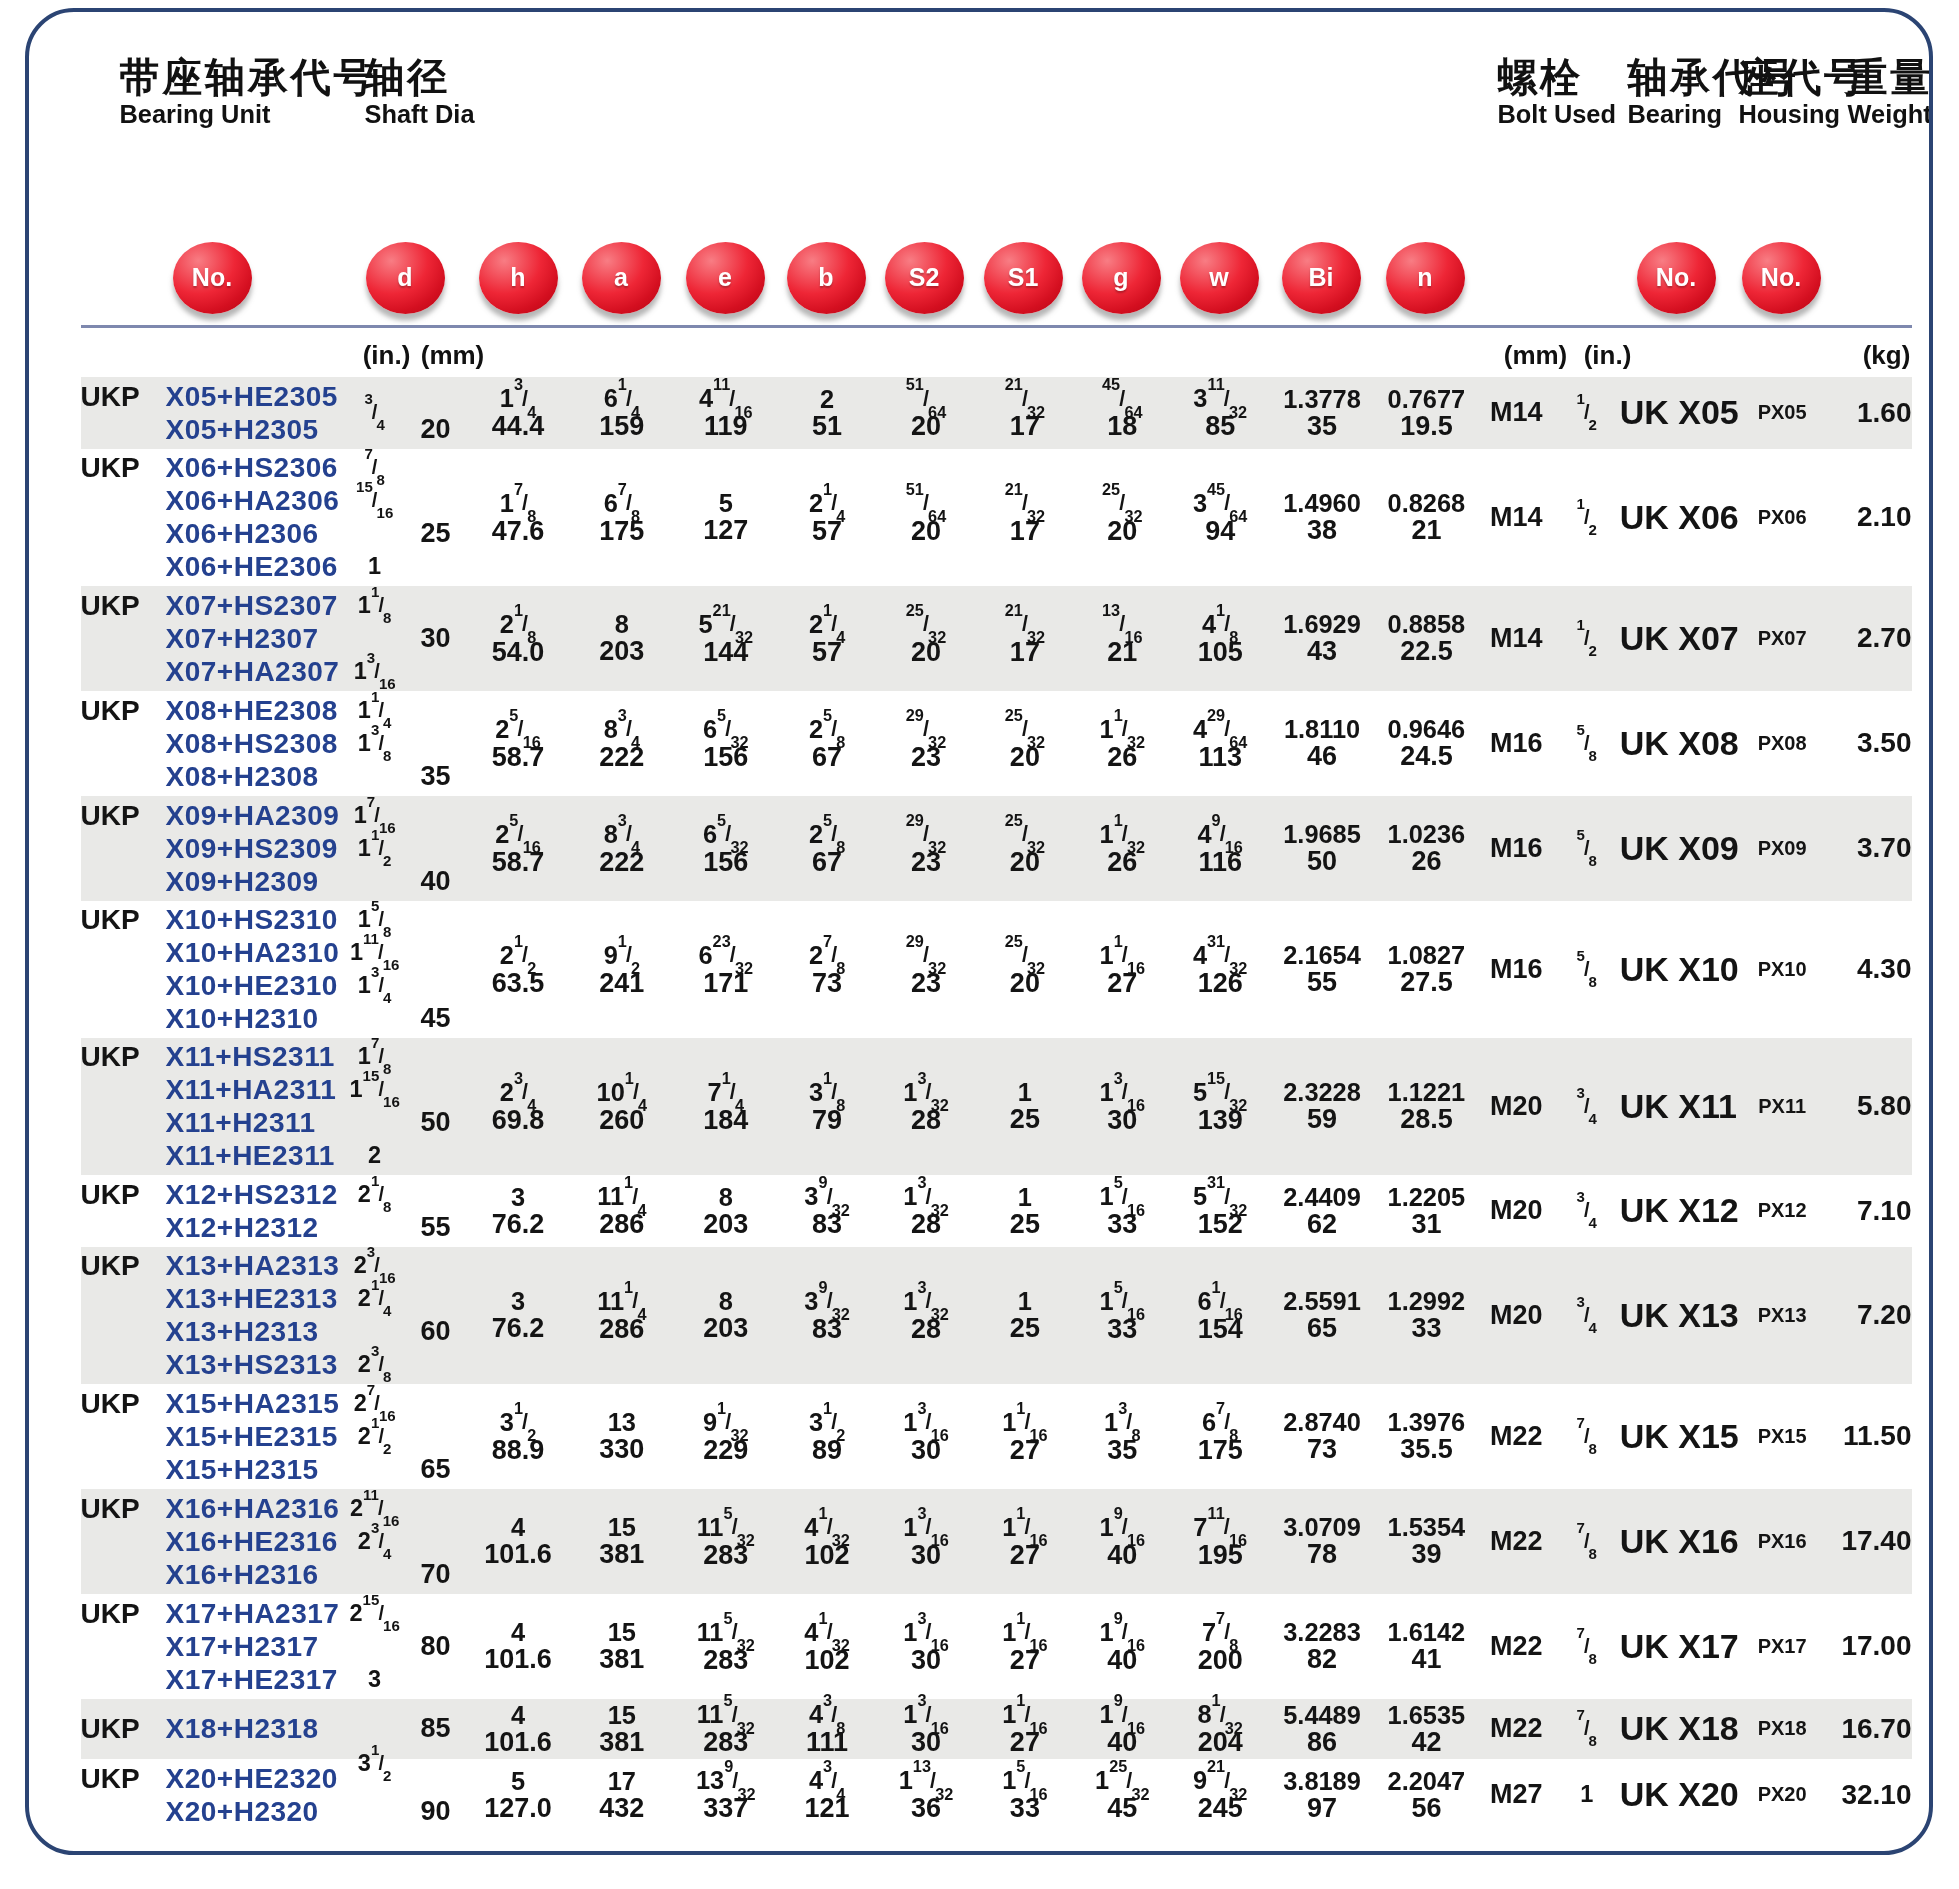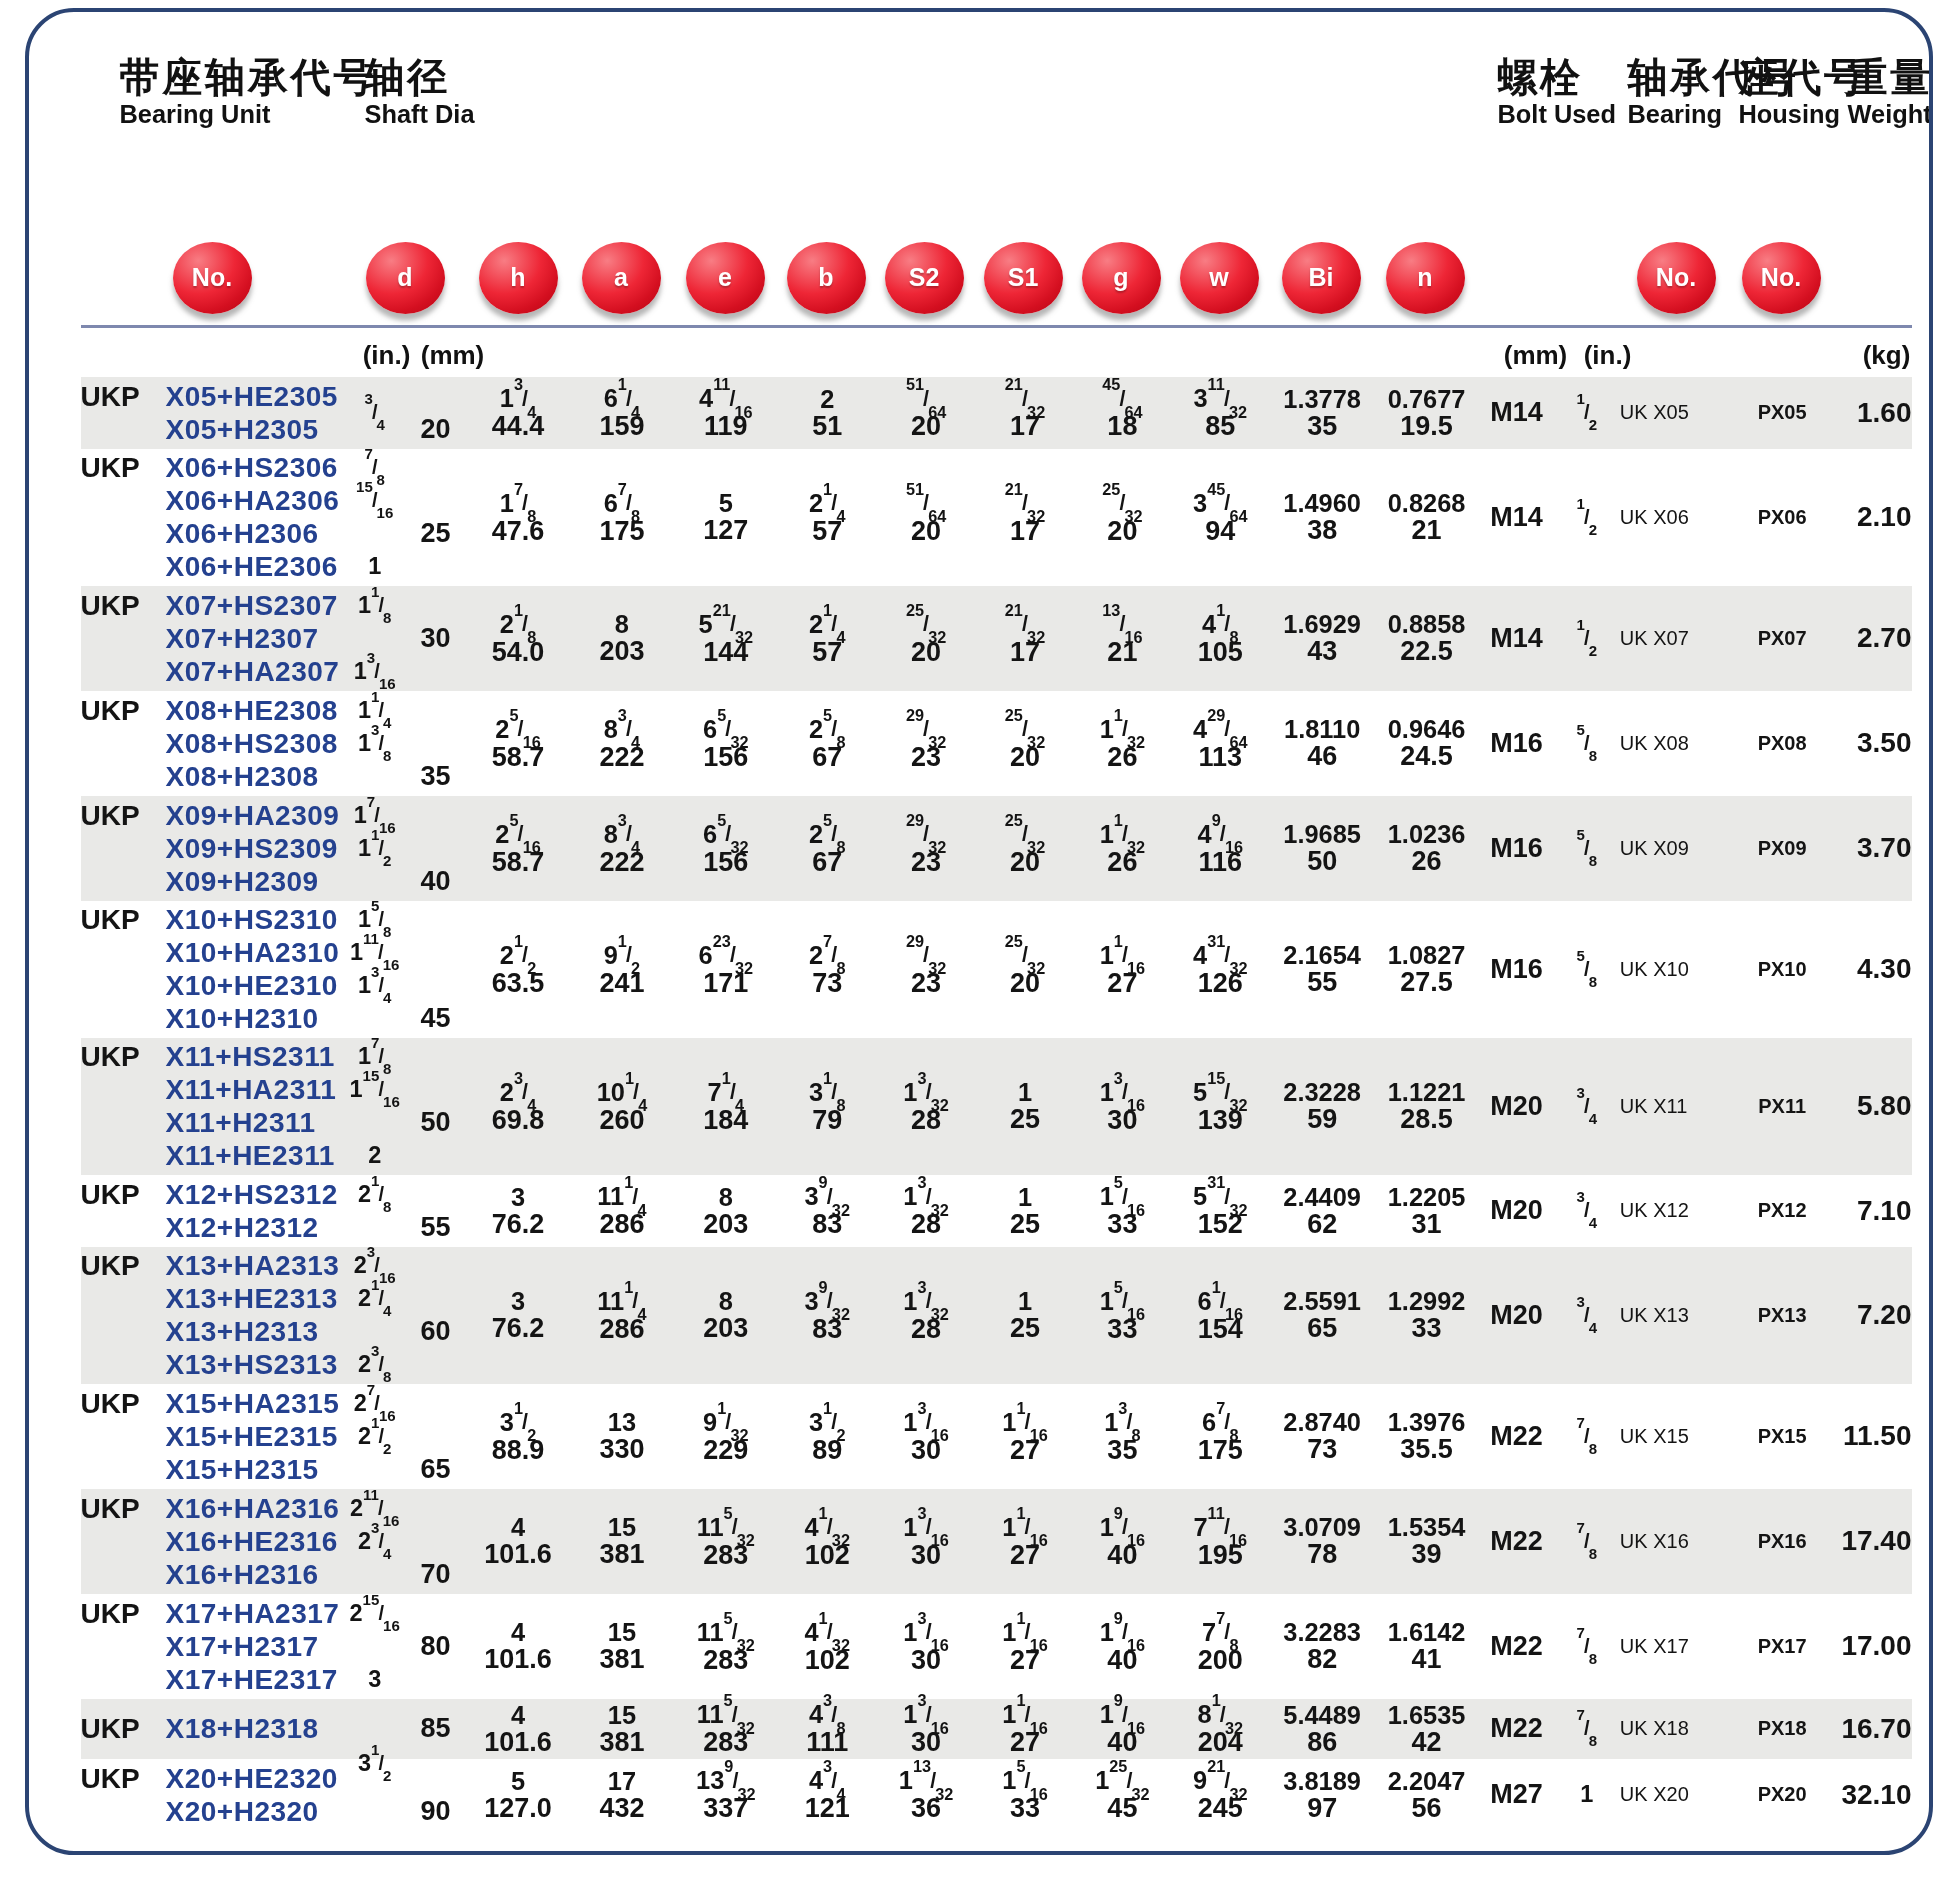--- a/index.html
+++ b/index.html
@@ -44,21 +44,21 @@
   .dline{height:33px;line-height:33px;text-align:center;font-weight:bold;color:#141414;position:relative;white-space:nowrap;}
   .cdin .dline{font-size:23.5px;}
   .cdmm .dline{font-size:27px;}
   .cd{display:flex;flex-direction:column;justify-content:center;align-items:center;align-self:stretch;}
   .vin{line-height:27px;font-size:25.4px;font-weight:bold;color:#141414;white-space:nowrap;}
   .vmm{line-height:27px;font-size:27px;font-weight:bold;color:#141414;white-space:nowrap;}
   .w0{width:104px}.w1{width:104px}.w2{width:104px}.w3{width:99px}.w4{width:99px}
   .w5{width:99px}.w6{width:96px}.w7{width:100px}.w8{width:104px}.w9{width:105px}
   .cbm{width:75px;text-align:center;font-size:27px;font-weight:bold;color:#141414;}
   .cbi{width:66px;text-align:center;font-size:23.5px;font-weight:bold;color:#141414;}
-  .cbear{width:113px;text-align:left;font-size:20px;font-weight:normal;color:#141414;white-space:nowrap;}
+  .cbear{width:113px;text-align:right;font-size:34px;font-weight:bold;color:#141414;white-space:nowrap;}
   .chous{width:99px;text-align:center;font-size:20px;font-weight:bold;color:#141414;white-space:nowrap;}
   .cwt{width:80px;text-align:right;font-size:28px;font-weight:bold;color:#141414;white-space:nowrap;}
   
   .fr{white-space:nowrap;}
   .fr sup{font-size:.64em;position:relative;top:-.45em;line-height:0;}
   .fr .sl{font-size:.85em;position:relative;top:-.05em;margin:0 -0.9px;}
   .fr sub{font-size:.64em;position:relative;top:.3em;line-height:0;}
 </style>
 </head>
 <body>

